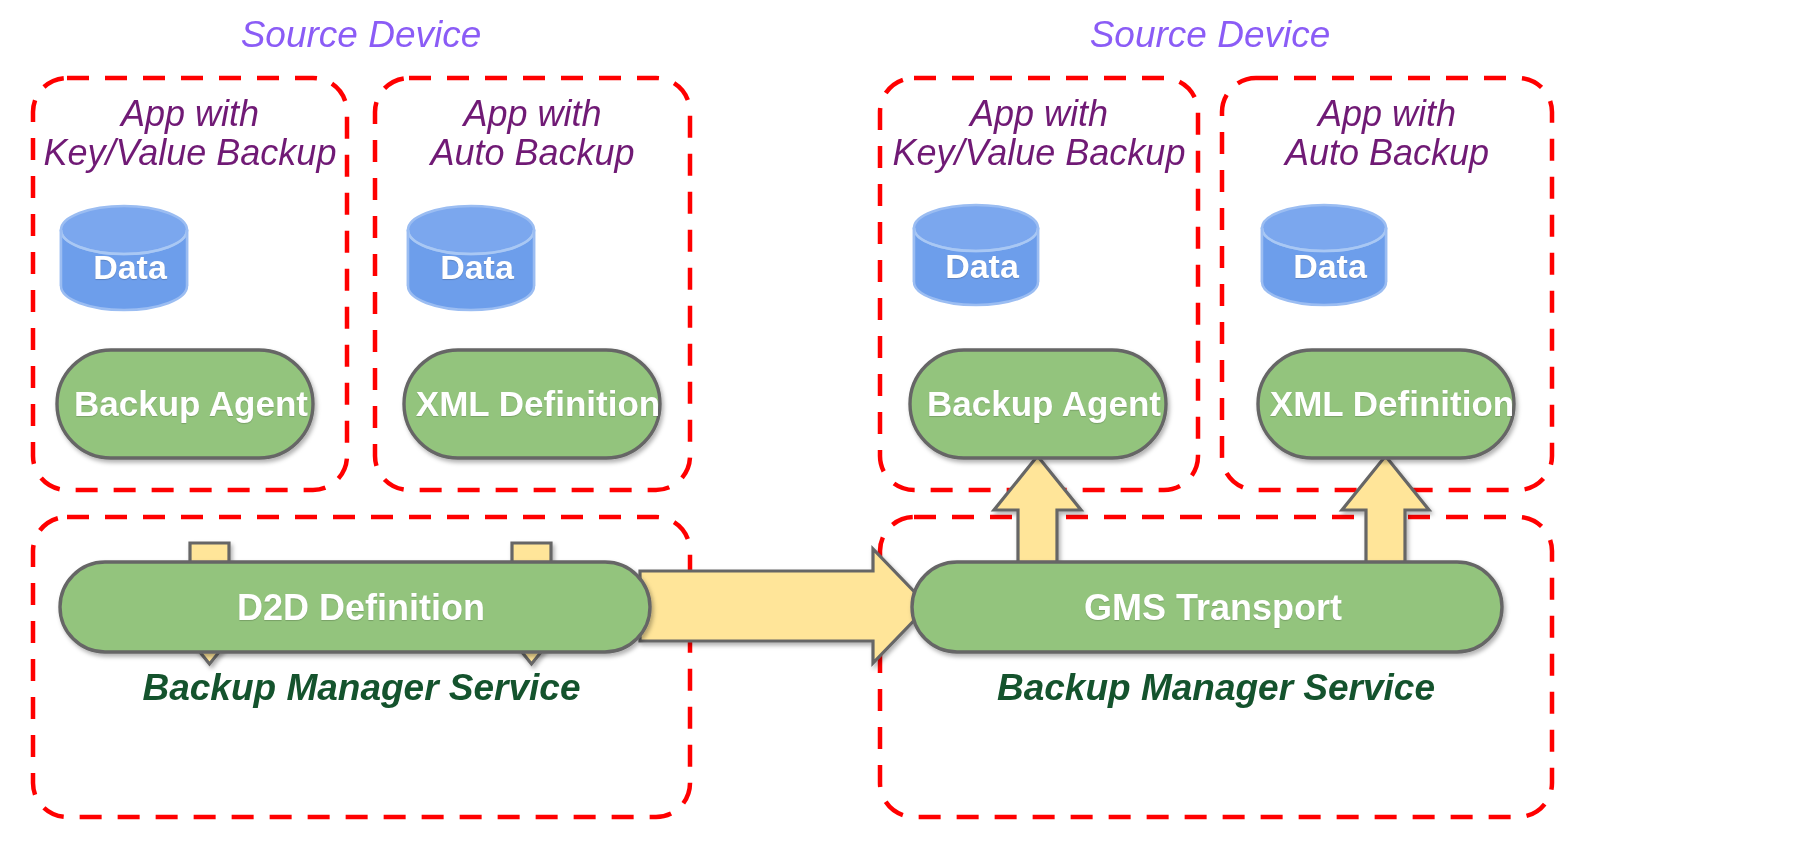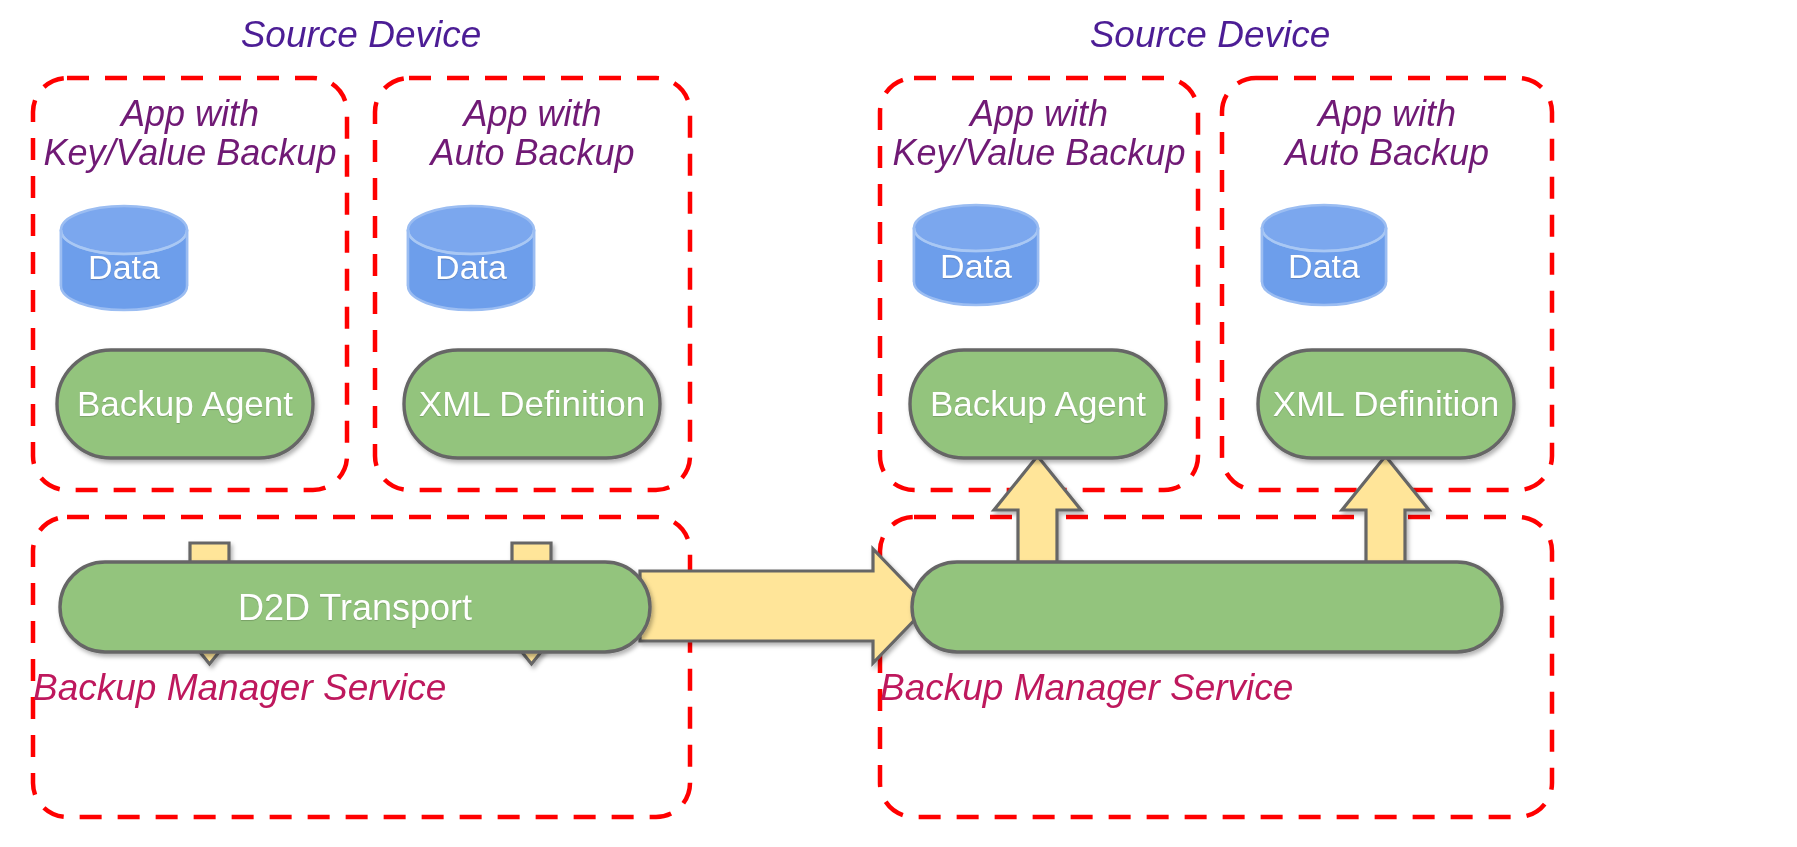--- a/index.html
+++ b/index.html
@@ -21,52 +21,53 @@
     position: absolute;
     left: 0;
     top: 0;
     width: 1797px;
     height: 847px;
   }
   .device-title {
     position: absolute;
     font-style: italic;
     font-size: 37px;
-    color: #4c1d95;
+    color: #8b5cf6;
     text-align: center;
     white-space: nowrap;
     font-weight: 400;
   }
   .app-title {
     position: absolute;
     font-style: italic;
     font-size: 36px;
     line-height: 1.08;
     color: #701a75;
     text-align: center;
     font-weight: 400;
   }
   .service-title {
     position: absolute;
     font-style: italic;
     font-size: 37px;
-    color: #be185d;
-    text-align: left;
+    color: #14532d;
+    text-align: center;
     white-space: nowrap;
-    font-weight: 400;
+    font-weight: 700;
   }
   .node-label {
     position: absolute;
     color: #ffffff;
-    font-weight: normal;
+    font-weight: bold;
     font-size: 35px;
     text-align: center;
     white-space: nowrap;
     text-shadow: 0 1px 1px rgba(0,0,0,0.18);
     pointer-events: none;
+    padding-left: 6px;
   }
   .cyl-label {
     font-size: 34px;
   }
   .transport-label {
     font-size: 36px;
   }
 </style>
 </head>
 <body>
@@ -200,18 +201,19 @@
   <div class="node-label cyl-label" style="left:61px; top:248px; width:126px;">Data</div>
   <div class="node-label cyl-label" style="left:408px; top:248px; width:126px;">Data</div>
   <div class="node-label cyl-label" style="left:914px; top:247px; width:124px;">Data</div>
   <div class="node-label cyl-label" style="left:1262px; top:247px; width:124px;">Data</div>
 
   <div class="node-label" style="left:57px; top:384px; width:256px;">Backup Agent</div>
   <div class="node-label" style="left:404px; top:384px; width:256px;">XML Definition</div>
   <div class="node-label" style="left:910px; top:384px; width:256px;">Backup Agent</div>
   <div class="node-label" style="left:1258px; top:384px; width:256px;">XML Definition</div>
 
-  <div class="node-label transport-label" style="left:60px; top:587px; width:590px;">D2D Transport</div>
+  <div class="node-label transport-label" style="left:60px; top:587px; width:590px;">D2D Definition</div>
+  <div class="node-label transport-label" style="left:912px; top:587px; width:590px;">GMS Transport</div>
 
   <div class="service-title" style="left:33px; top:667px; width:657px;">Backup Manager Service</div>
   <div class="service-title" style="left:880px; top:667px; width:672px;">Backup Manager Service</div>
 
 </div>
 
 </body></html>

